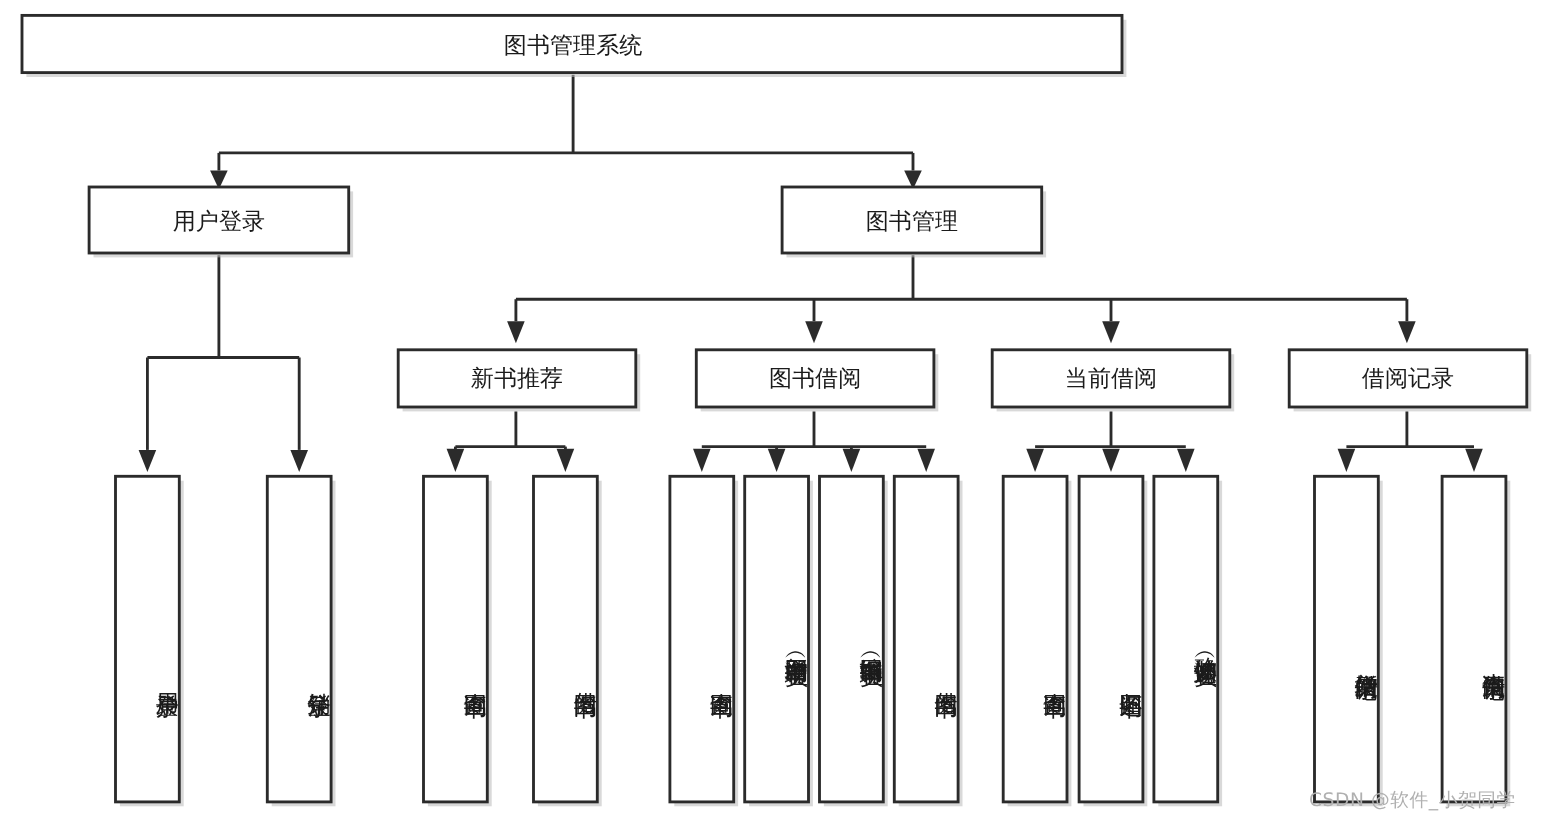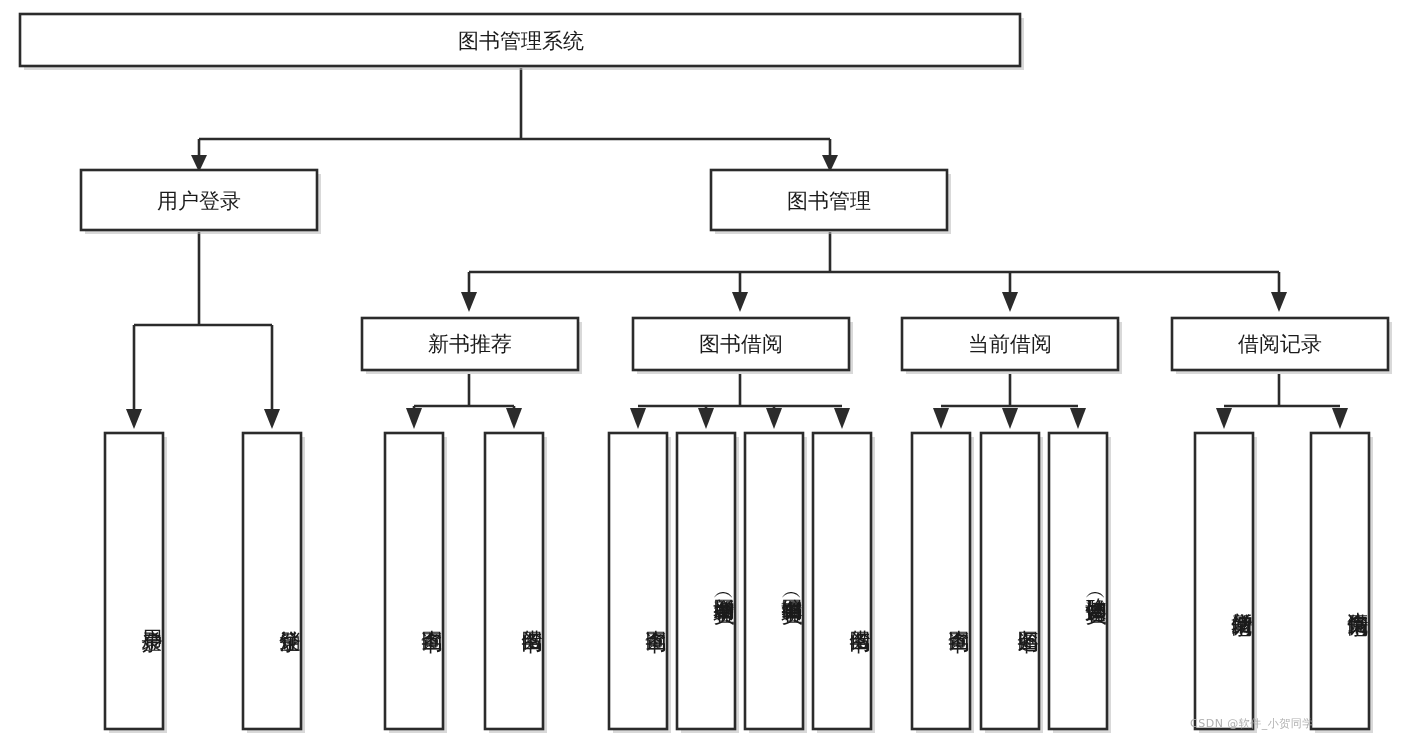--- a/index.html
+++ b/index.html
@@ -67,21 +67,21 @@
     text-align: center;
     white-space: nowrap;
     pointer-events: none;
     display: flex;
     align-items: flex-start;
     justify-content: center;
   }
   .watermark {
     position: absolute;
     font-family: "DejaVu Sans", "Liberation Sans", sans-serif;
-    font-size: 11px;
+    font-size: 17px;
     color: #b0b0b0;
     white-space: nowrap;
     letter-spacing: 0.5px;
   }
 </style>
 </head>
 <body>
 
 <div id="diagram-root">
 

